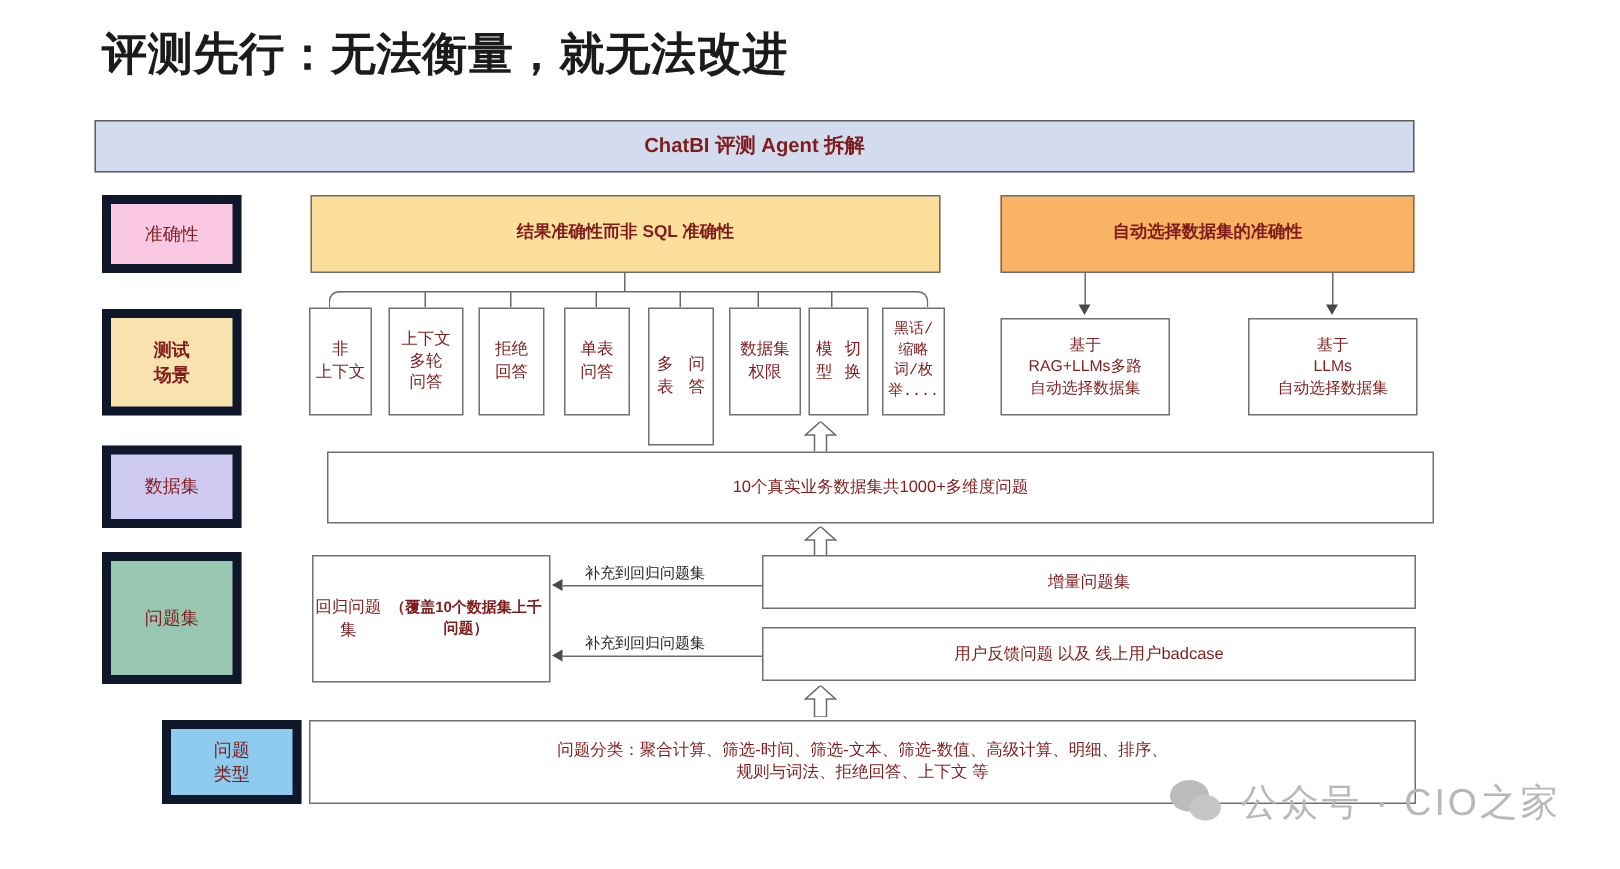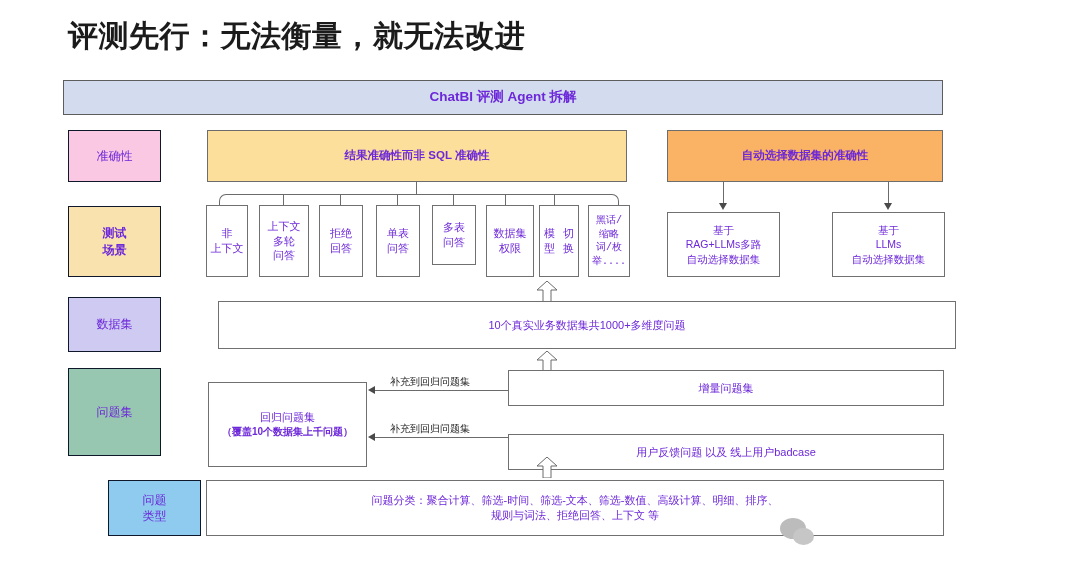--- a/index.html
+++ b/index.html
@@ -15,31 +15,31 @@
     position: absolute; left: 68px; top: 16px;
     font-size: 30px; font-weight: bold; color: #1b1b1b;
     letter-spacing: 0.5px; white-space: nowrap;
   }
 
   .box {
     position: absolute;
     display: flex; align-items: center; justify-content: center;
     text-align: center;
     border: 1px solid #6b6b6b;
-    color: #6d28d9;
+    color: #7f1d1d;
     line-height: 1.35;
     padding: 2px 0;
   }
 
   .header-box {
     background: #d3dcef; border: 1px solid #5d5d5d;
     font-size: 13.5px; font-weight: bold;
   }
 
-  .lane-label { font-size: 12px; border: 1px solid #0f172a; }
+  .lane-label { font-size: 12px; border: 6px solid #0f172a; }
   .lane-acc   { background: #fac8e3; }
   .lane-scene { background: #fae2ae; font-weight: bold; }
   .lane-data  { background: #cfcaf2; }
   .lane-qset  { background: #97c7b0; }
   .lane-qtype { background: #8ecbef; margin-left: 40px; }
 
   .band-yellow { background: #fbdf9b; border: 1px solid #6d6d6d; font-size: 11.5px; font-weight: bold; }
   .band-orange { background: #fab264; border: 1px solid #6d6d6d; font-size: 11.5px; font-weight: bold; }
 
   .white-box { background: #ffffff; border: 1px solid #707070; font-size: 10.5px; }
@@ -148,21 +148,21 @@
     <span>问答</span>
   </div>
   <div class="box scene-box" style="left:319px; top:205px; width:44px; height:72px; flex-direction:column;">
     <span>拒绝</span>
     <span>回答</span>
   </div>
   <div class="box scene-box" style="left:376px; top:205px; width:44px; height:72px; flex-direction:column;">
     <span>单表</span>
     <span>问答</span>
   </div>
-  <div class="box scene-box" style="left:432px; top:205px; width:44px; height:60px; flex-direction:column;">
+  <div class="box scene-box" style="left:432px; top:205px; width:44px; height:92px; flex-direction:row;">
     <span>多表</span>
     <span>问答</span>
   </div>
   <div class="box scene-box" style="left:486px; top:205px; width:48px; height:72px; flex-direction:column;">
     <span>数据集</span>
     <span>权限</span>
   </div>
   <div class="box scene-box" style="left:539px; top:205px; width:40px; height:72px; flex-direction:row;">
     <span>模型</span>
     <span>切换</span>
@@ -197,28 +197,28 @@
   </div>
 
   <div class="box wide-box" style="left:206px; top:301px; width:738px; height:48px;margin-left:12px;">10个真实业务数据集共1000+多维度问题</div>
 
   <div class="block-arrow" style="left:536px; top:351px; width:22px; height:21px;">
     <svg width="22" height="21" viewBox="0 0 22 21">
       <polygon points="11,0 21,9 15,9 15,21 7,21 7,9 1,9" fill="#ffffff" stroke="#6b6b6b" stroke-width="1"></polygon>
     </svg>
   </div>
 
-  <div class="box wide-box" style="left:208px; top:370px; width:159px; height:85px; flex-direction:column;margin-top:12px;">
+  <div class="box wide-box" style="left:208px; top:370px; width:159px; height:85px; ">
     <span>回归问题集</span>
     <span style="font-size:10px;font-weight:bold;">（覆盖10个数据集上千问题）</span>
   </div>
 
   <div class="box wide-box" style="left:508px; top:370px; width:436px; height:36px;">增量问题集</div>
 
-  <div class="box wide-box" style="left:508px; top:418px; width:436px; height:36px;margin-top:16px;">用户反馈问题 以及 线上用户badcase</div>
+  <div class="box wide-box" style="left:508px; top:418px; width:436px; height:36px;">用户反馈问题 以及 线上用户badcase</div>
 
   <div class="conn hline" style="left:375px; top:390px; width:133px;"></div>
   <div class="arrow-left-head" style="left:368px; top:386px;"></div>
   <div class="edge-label" style="left:390px; top:375px;">补充到回归问题集</div>
 
   <div class="conn hline" style="left:375px; top:437px; width:133px;"></div>
   <div class="arrow-left-head" style="left:368px; top:433px;"></div>
   <div class="edge-label" style="left:390px; top:422px;">补充到回归问题集</div>
 
   <div class="block-arrow" style="left:536px; top:457px; width:22px; height:21px;">
@@ -230,15 +230,16 @@
   <div class="box wide-box" style="left:206px; top:480px; width:738px; height:56px; flex-direction:column;">
     <span>问题分类：聚合计算、筛选-时间、筛选-文本、筛选-数值、高级计算、明细、排序、</span>
     <span>规则与词法、拒绝回答、上下文 等</span>
   </div>
 
   <div class="watermark" style="left:780px; top:518px;">
     <span class="wm-bubble">
       <span class="wm-b1"></span>
         <span class="wm-b2"></span>
     </span>
+    <span>公众号 · CIO之家</span>
   </div>
 
 </div>
 
 </body></html>

